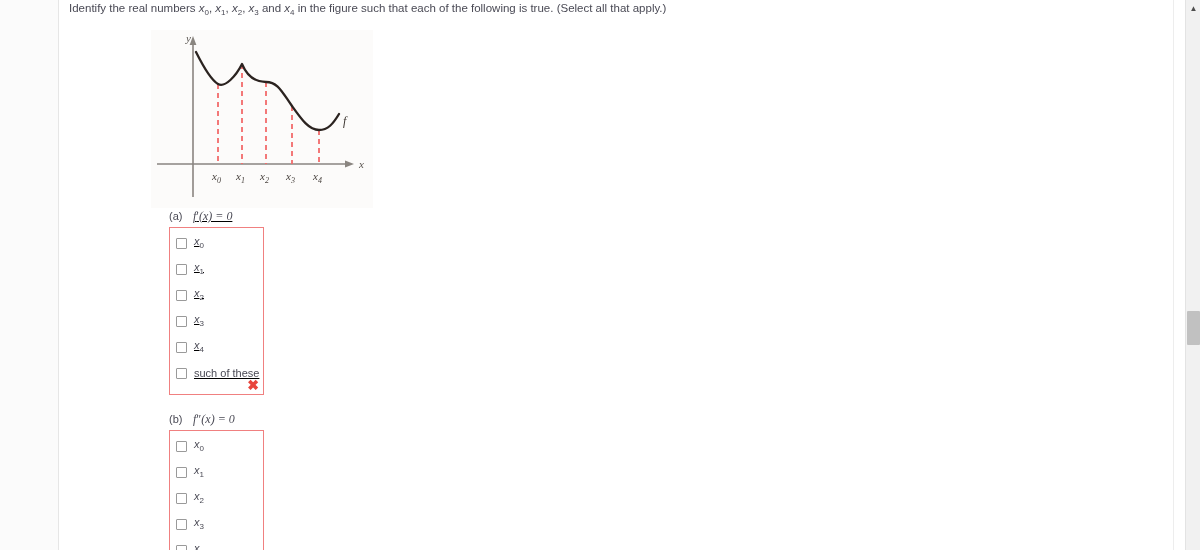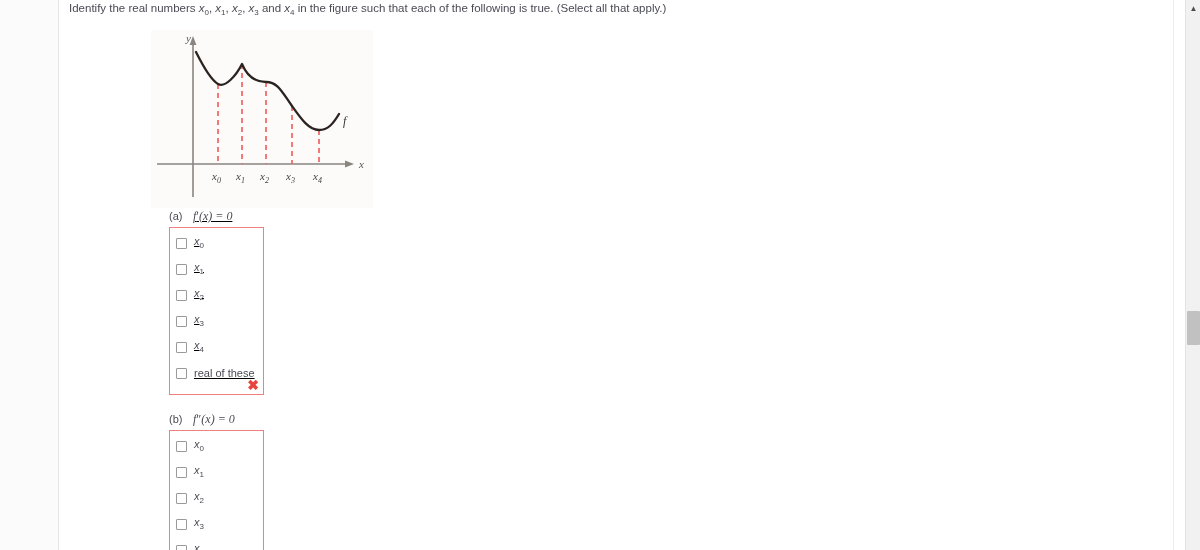--- a/index.html
+++ b/index.html
@@ -222,21 +222,21 @@
         <div class="choice-row">
           <span class="cb"></span>
           <span class="choice-label"><span>x</span><sub>3</sub></span>
         </div>
         <div class="choice-row">
           <span class="cb"></span>
           <span class="choice-label"><span>x</span><sub>4</sub></span>
         </div>
         <div class="choice-row">
           <span class="cb"></span>
-          <span class="choice-label plain">real of these</span>
+          <span class="choice-label plain">such of these</span>
         </div>
         <div class="verdict">✖</div>
       </div>
     </div>
 
     <div class="part" id="part-b">
       <div class="part-label">
         <span class="paren">(b)</span><span class="expr"><span>f</span><span class="nm">″</span><span>(x) = 0</span></span>
       </div>
       <div class="choice-box">

